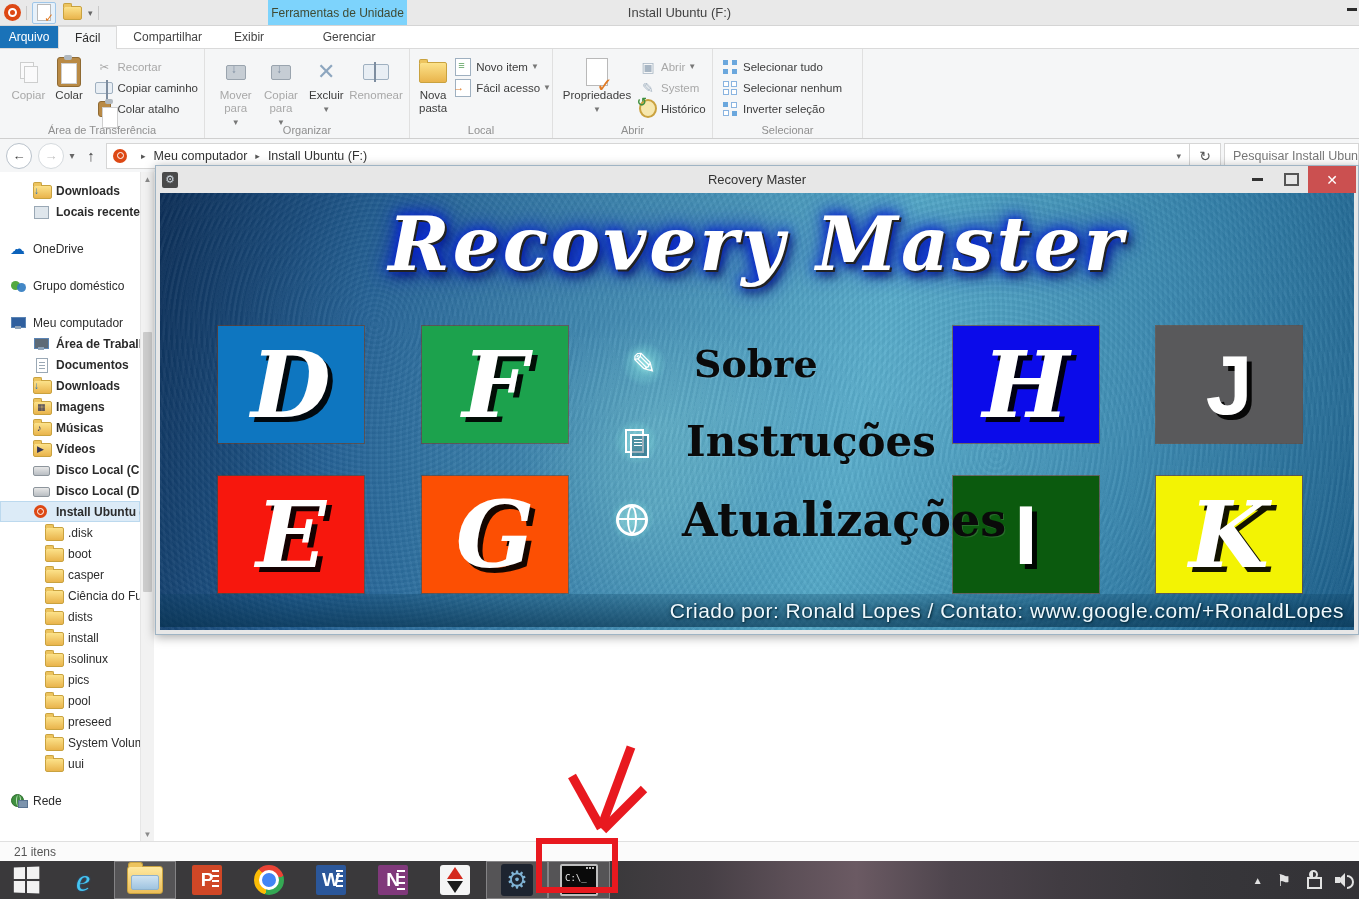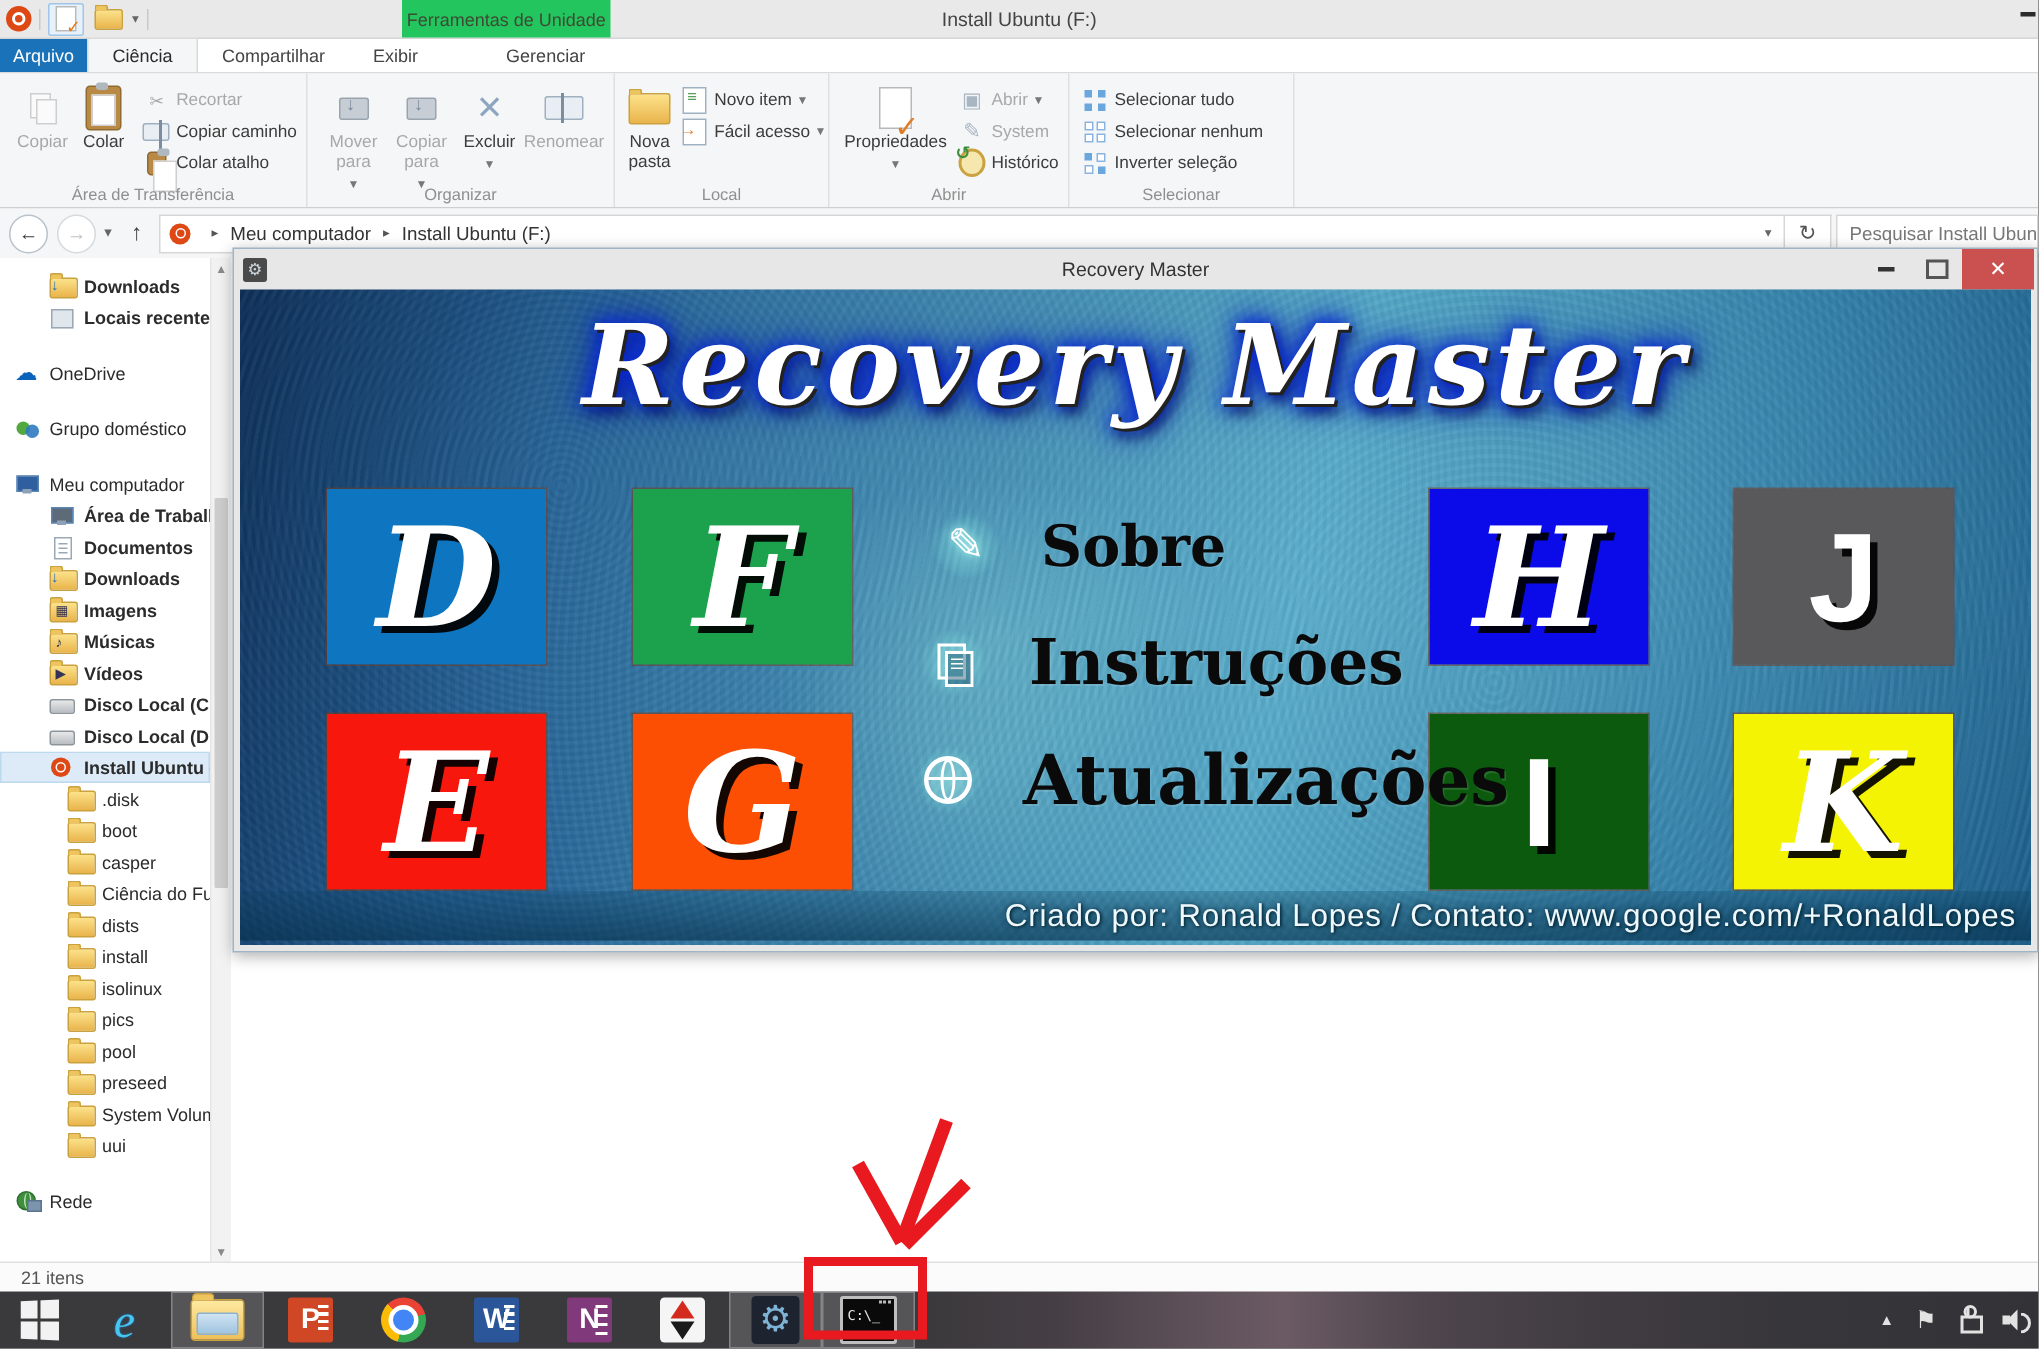--- a/index.html
+++ b/index.html
@@ -9,26 +9,26 @@
   #titlebar{position:absolute;left:0;top:0;width:1359px;height:25px;background:#e9e9e9;border-bottom:1px solid #d5d5d5;}
   .qat{position:absolute;left:4px;top:2px;display:flex;align-items:center;gap:5px;height:21px;}
   .qat .sep{width:1px;height:14px;background:#c9c9c9;}
   .ubuntu-dot{width:17px;height:17px;border-radius:50%;background:#dd4814;position:relative;}
   .ubuntu-dot::after{content:"";position:absolute;left:4px;top:4px;width:9px;height:9px;border:2px solid #fff;border-radius:50%;box-sizing:border-box;}
   .qat-btn{width:22px;height:20px;display:flex;align-items:center;justify-content:center;}
   .qat-btn.boxed{border:1px solid #9fc6e8;background:#e7f1fa;border-radius:2px;}
   .page-check{width:12px;height:15px;background:#fff;border:1px solid #b9b9b9;position:relative;}
   .page-check::after{content:"✓";position:absolute;right:-4px;bottom:-5px;color:#e07b26;font-weight:bold;font-size:12px;}
   .chev{font-size:9px;color:#666;}
-  .ctx-header{position:absolute;left:268px;top:0;width:139px;height:25px;background:#22c55e;color:#3f4a33;
+  .ctx-header{position:absolute;left:268px;top:0;width:139px;height:25px;background:#7dd3fc;color:#3f4a33;
               font-size:12px;display:flex;align-items:center;justify-content:center;}
   .win-title{position:absolute;left:0;right:0;top:0;height:25px;display:flex;align-items:center;justify-content:center;
              font-size:13px;color:#444;pointer-events:none;}
   .win-min-dash{position:absolute;right:2px;top:8px;width:10px;height:3px;background:#2b2b2b;}
-  #tabrow{position:absolute;left:0;top:26px;width:1359px;height:22px;background:#fff;border-bottom:1px solid #dadada;display:flex;align-items:flex-end;}
+  #tabrow{position:absolute;left:0;top:26px;width:1359px;height:22px;background:#fff;border-bottom:1px solid #dadada;display:flex;}
   .rtab{height:22px;padding:0 16px;font-size:12px;color:#444;display:flex;align-items:center;justify-content:center;}
   .rtab.file{background:#1a72b8;color:#fff;width:26px;}
   .rtab.active{background:#f5f6f7;border:1px solid #dadada;border-bottom:none;color:#2b2b2b;}
   .rtab.manage{width:106px;}
   #ribbon{position:absolute;left:0;top:49px;width:1359px;height:89px;background:#f5f6f7;border-bottom:1px solid #cfcfcf;display:flex;}
   .rgroup{position:relative;height:89px;display:flex;align-items:flex-start;padding:5px 6px 18px 8px;border-right:1px solid #e0e0e0;box-sizing:border-box;}
   .glabel{position:absolute;bottom:2px;left:0;right:0;text-align:center;color:#8f8f8f;font-size:11px;margin-top:31px;}
   .bigbtn{display:flex;flex-direction:column;align-items:center;width:52px;margin:0 1px;font-size:11.5px;line-height:13px;
           text-align:center;color:#3c3c3c;padding-top:1px;}
   .bigbtn .bicon{height:34px;display:flex;align-items:center;justify-content:center;}
@@ -231,21 +231,21 @@
         </span>
       <span class="chev">▾</span>
       <span class="sep"></span>
     </div>
     <div class="ctx-header">Ferramentas de Unidade</div>
     <div class="win-min-dash"></div>
   </div>
 
   <div id="tabrow">
     <div class="rtab file">Arquivo</div>
-    <div class="rtab active">Ciência</div>
+    <div class="rtab active">Fácil</div>
     <div class="rtab">Compartilhar</div>
     <div class="rtab">Exibir</div>
     <div class="rtab manage">Gerenciar</div>
   </div>
 
   <div id="ribbon">
     <div class="rgroup" style="width:205px;">
       <div class="bigbtn dis">
         <span class="bicon">
             <span class="pages"></span>

